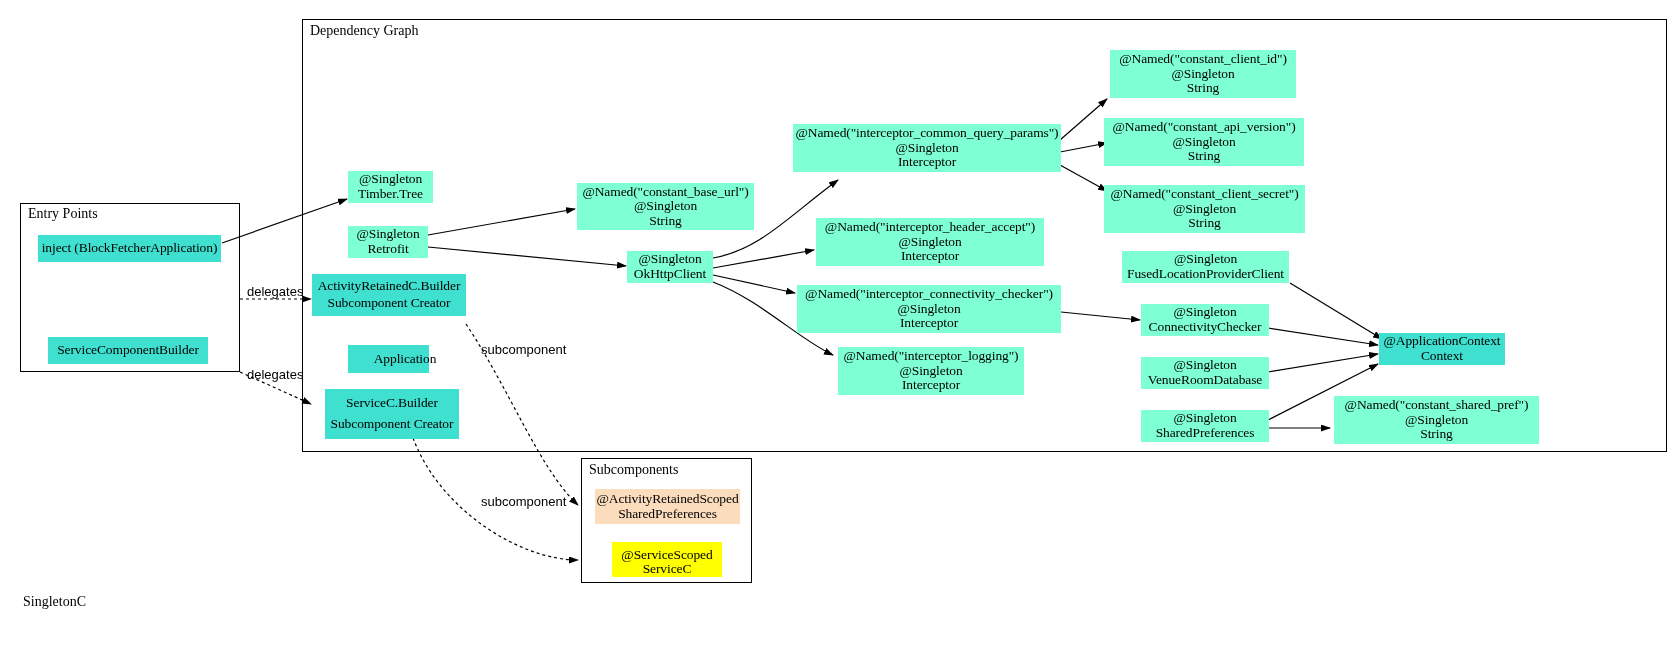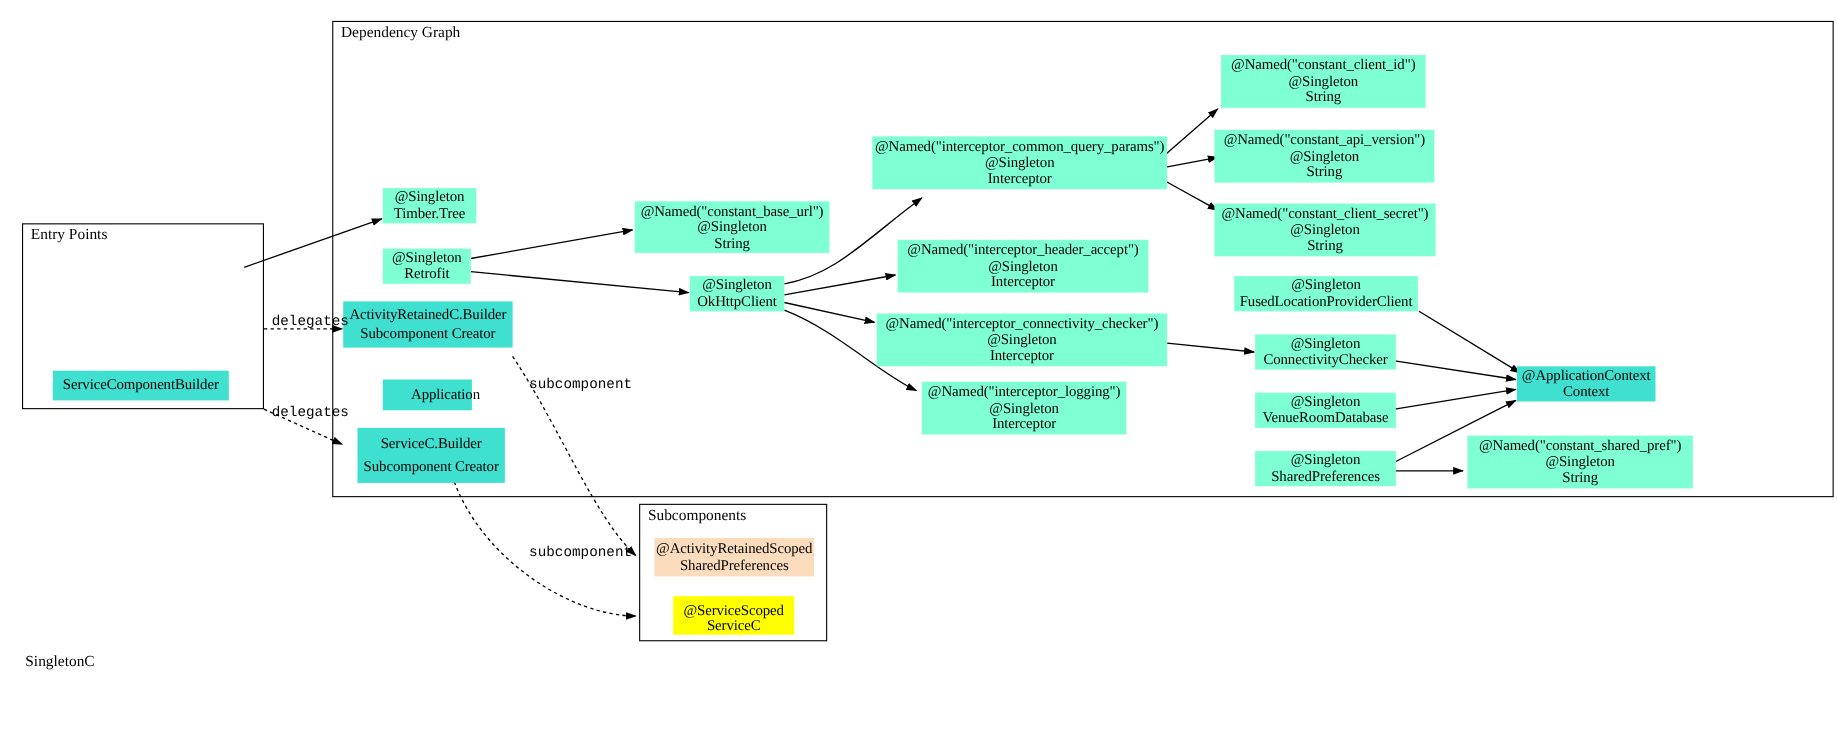--- a/index.html
+++ b/index.html
@@ -53,21 +53,21 @@
   .node.spaced { justify-content: space-around; }
   .n-mint   { background: #7FFFD4; }
   .n-turq   { background: #40E0D0; }
   .n-peach  { background: #FBDDBE; }
   .n-yellow { background: #FFFF00; }
   .edge-label {
     position: absolute;
     font-size: 13px;
     color: #000000;
     white-space: nowrap;
-    font-family: Liberation Mono, monospace;
+    font-family: Liberation Sans, sans-serif;
   }
   .graph-caption {
     position: absolute;
     font-size: 14px;
     color: #000000;
     white-space: nowrap;
   }
 </style>
 </head>
 <body>
@@ -129,20 +129,23 @@
 
   <div class="cluster" style="left:20px; top:203px; width:220px; height:169px;"></div>
   <div class="cluster-label" style="left:28px; top:206px;">Entry Points</div>
 
   <div class="cluster" style="left:302px; top:19px; width:1365px; height:433px;"></div>
   <div class="cluster-label" style="left:310px; top:23px;">Dependency Graph</div>
 
   <div class="cluster" style="left:581px; top:458px; width:171px; height:125px;"></div>
   <div class="cluster-label" style="left:589px; top:462px;">Subcomponents</div>
 
+  <div class="node n-turq" style="left:38px; top:235px; width:183px; height:27px;">
+    <span class="ln">inject (BlockFetcherApplication)</span>
+  </div>
 
 
   <div class="node n-turq" style="left:48px; top:337px; width:160px; height:27px;">
     <span class="ln">ServiceComponentBuilder</span>
   </div>
 
   <div class="node n-mint" style="left:348px; top:171px; width:85px; height:32px;">
     <span class="ln">@Singleton</span>
     <span class="ln">Timber.Tree</span>
   </div>

